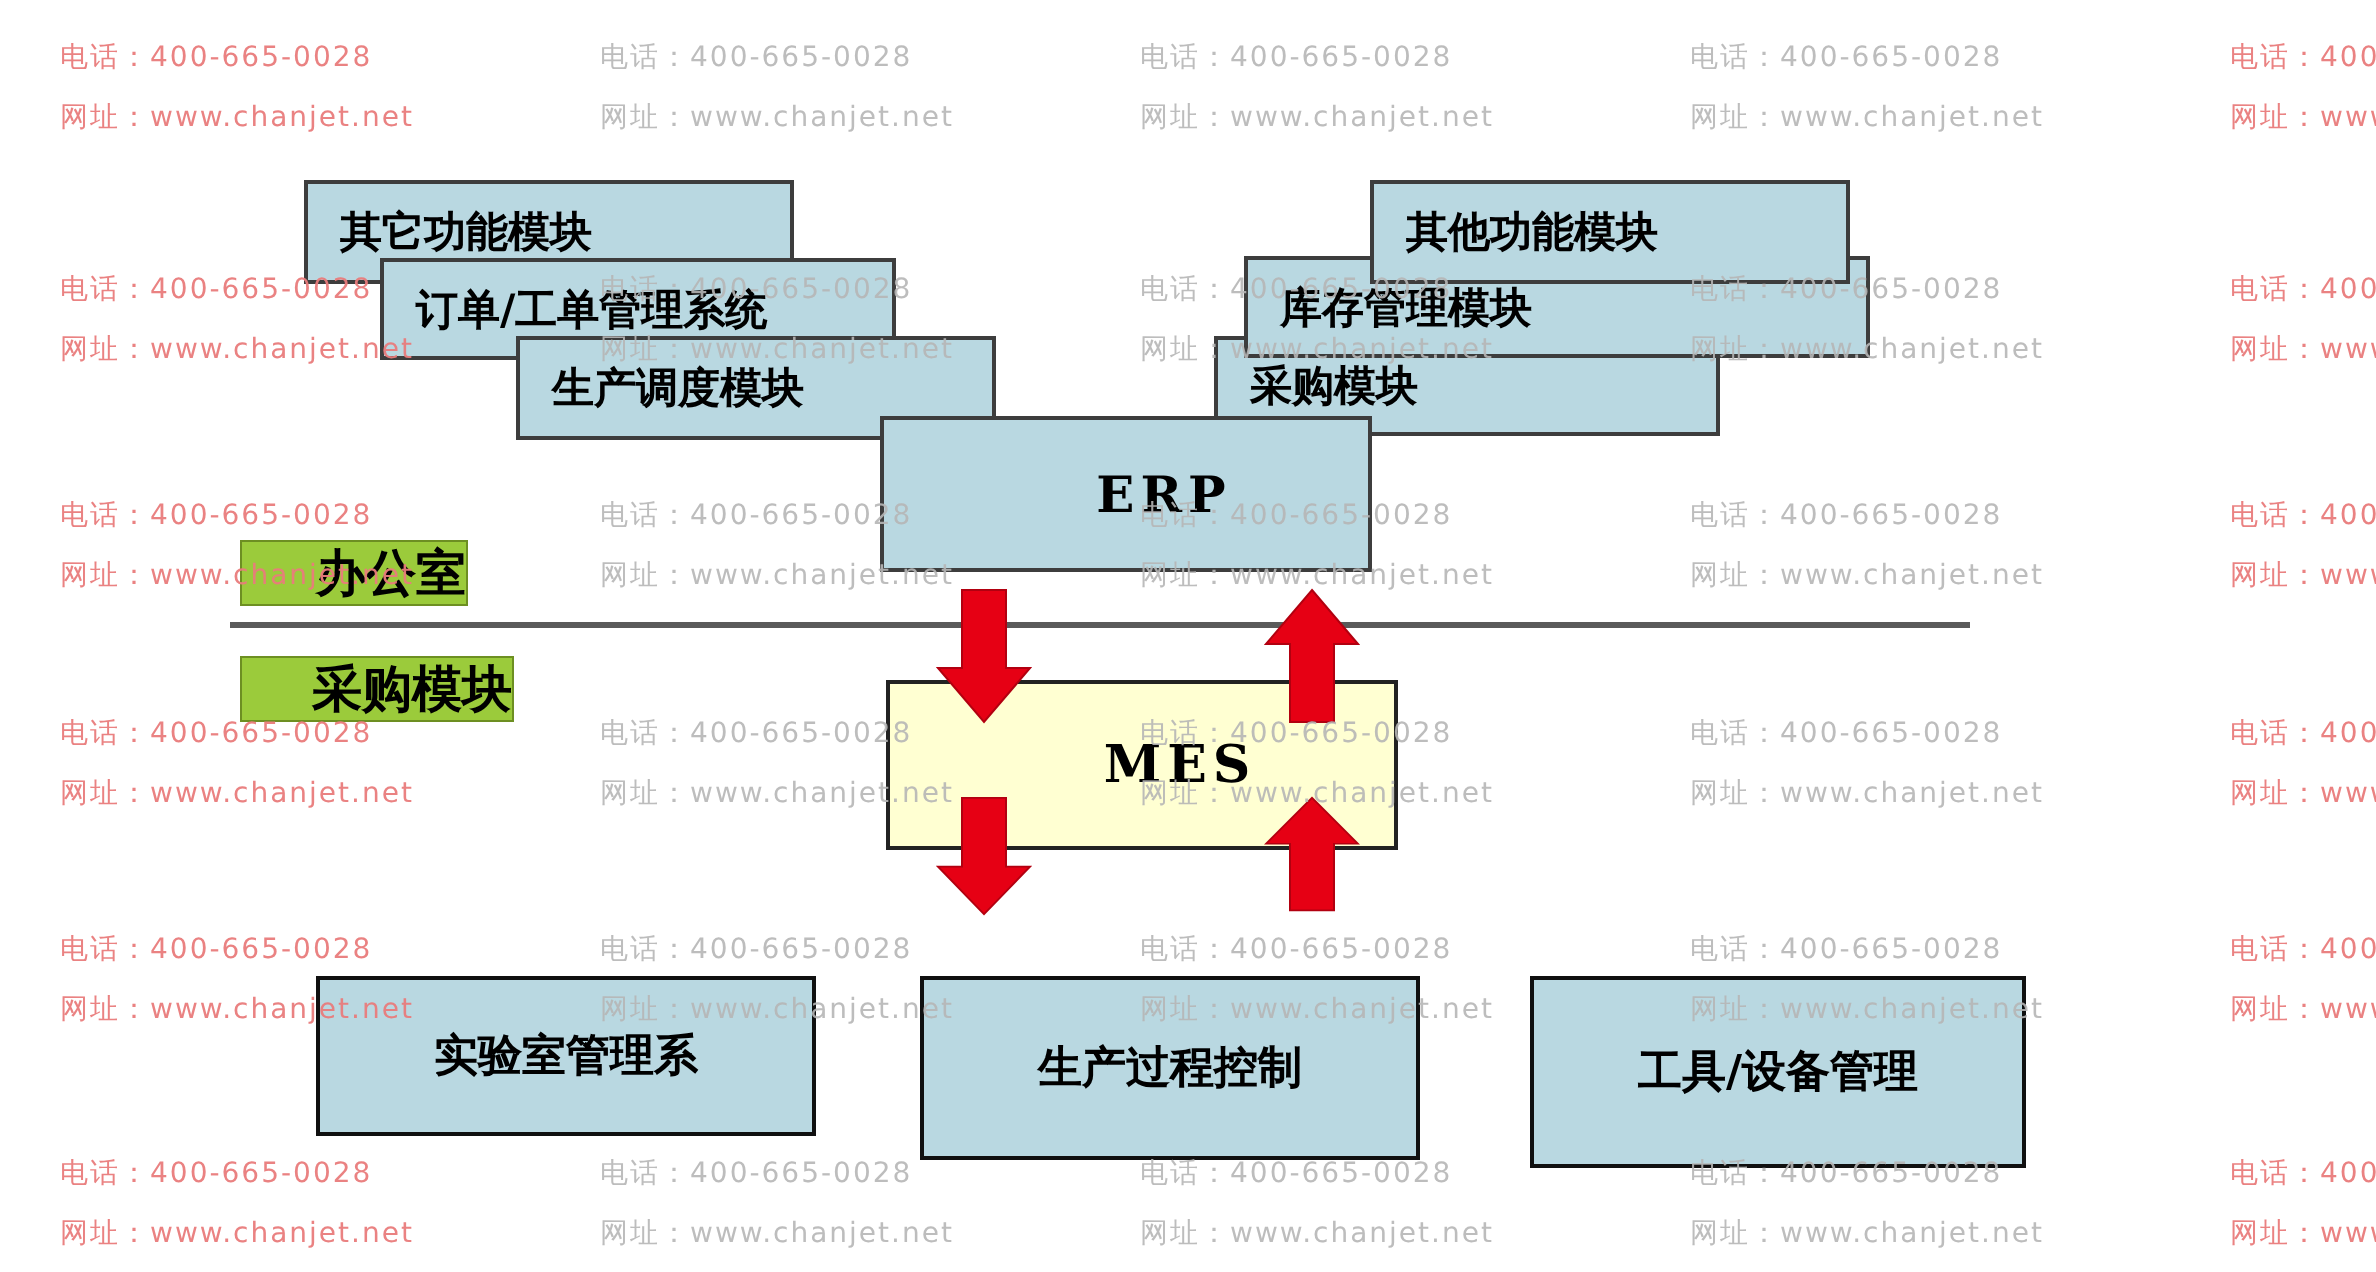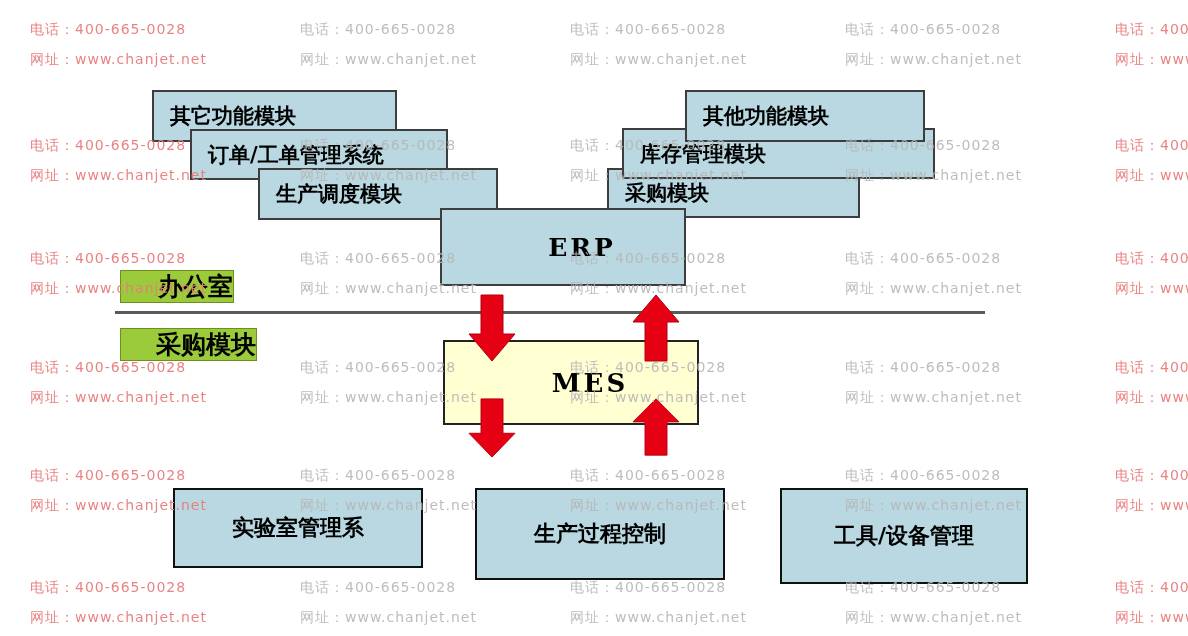--- a/index.html
+++ b/index.html
@@ -50,21 +50,20 @@
     background: var(--mes-fill, #ffffd2);
     border: 2px solid #222;
     font-size: 26px;
     z-index: 2;
   }
   .bottom-box {
     justify-content: center;
     font-size: 22px;
     border: 2px solid #101010;
     z-index: 2;
-    margin-left: 15px;
   }
   .green {
     background: var(--green-fill, #9bcb3b);
     border: 1px solid #6d8f22;
     font-size: 25px;
     justify-content: flex-end;
     z-index: 2;
   }
 
   .divider {

